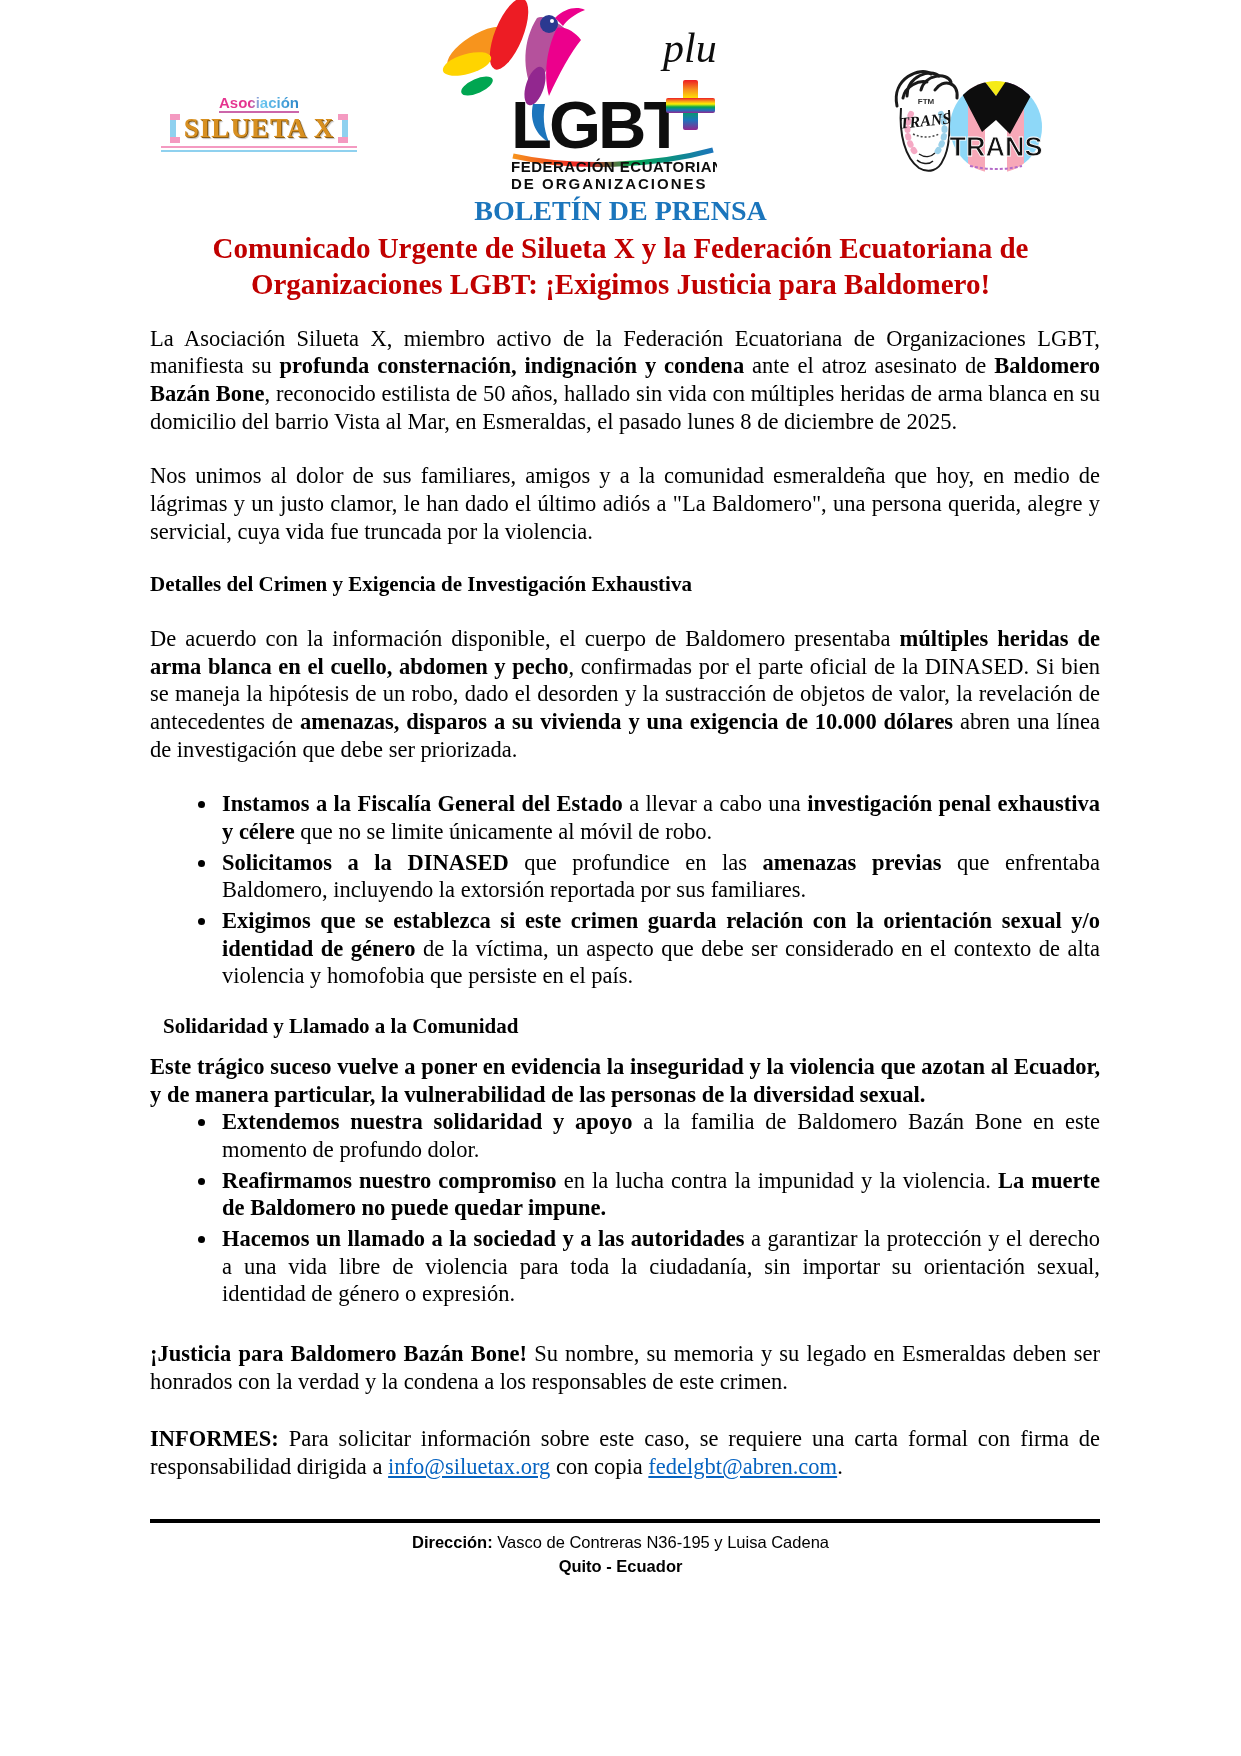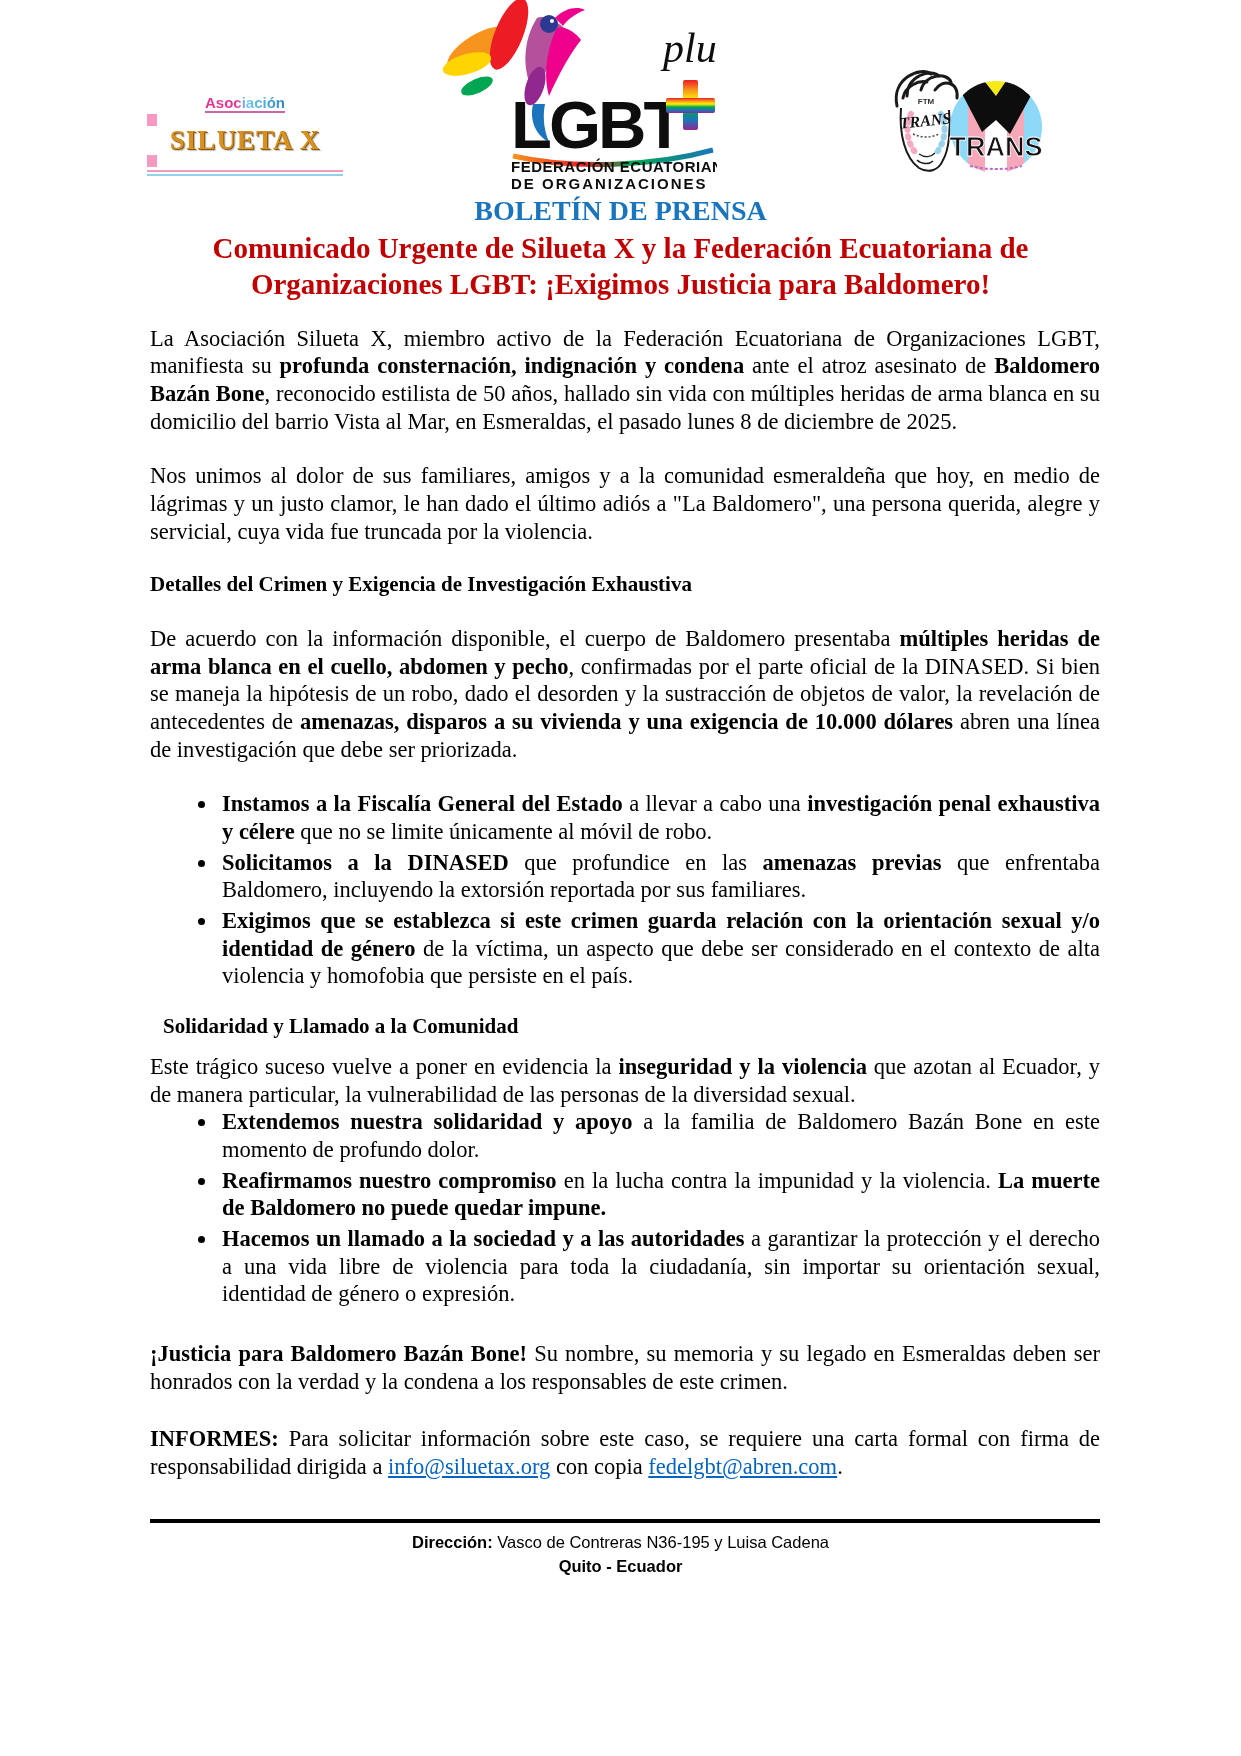--- a/index.html
+++ b/index.html
@@ -2,28 +2,28 @@
 <html><head>
 <meta charset="utf-8">
 <style>
   html,body{margin:0;padding:0;background:#ffffff;}
   .page{
     position:relative;width:1241px;height:1756px;background:#ffffff;overflow:hidden;
     font-family:"Liberation Serif", serif;color:#000;
   }
   
   .header{position:relative;height:193px;}
-  .silueta-logo{position:absolute;left:147px;top:94px;width:196px;text-align:center;}
+  .silueta-logo{position:absolute;left:161px;top:94px;width:196px;text-align:center;}
   .silueta-asoc{
     display:inline-block;font-family:"Liberation Sans",sans-serif;font-weight:bold;font-size:15px;
     background:linear-gradient(90deg,#e5338f 0%,#e5338f 38%,#6dc8f1 52%,#2b86c8 100%);
     -webkit-background-clip:text;background-clip:text;color:transparent;
     border-bottom:2px solid #d databind;border-bottom:2px solid #cc66aa;line-height:1.05;
   }
-  .silueta-row{display:flex;align-items:stretch;justify-content:center;margin-top:1px;flex-direction:column;}
+  .silueta-row{display:flex;align-items:stretch;justify-content:center;margin-top:1px;}
   .bracket{display:flex;flex-direction:column;width:10px;}
   .bracket .cap{height:6px;background:#f49ac1;}
   .bracket .vbar{flex:1;background:#8fd1ef;width:6px;}
   .bracket.left .vbar{align-self:flex-start;}
   .bracket.right .vbar{align-self:flex-end;}
   .silueta-name{
     font-family:"Liberation Serif",serif;font-weight:bold;font-size:27px;letter-spacing:1px;
     color:#d89021;text-shadow:1px 1px 0 #8a5a10, 2px 2px 1px rgba(0,0,0,.25);
     padding:0 4px;line-height:1.1;
   }
@@ -188,21 +188,21 @@
 
     <p class="bodytext"><span>De acuerdo con la información disponible, el cuerpo de Baldomero presentaba </span><b>múltiples heridas de arma blanca en el cuello, abdomen y pecho</b><span>, confirmadas por el parte oficial de la DINASED. Si bien se maneja la hipótesis de un robo, dado el desorden y la sustracción de objetos de valor, la revelación de antecedentes de </span><b>amenazas, disparos a su vivienda y una exigencia de 10.000 dólares</b><span> abren una línea de investigación que debe ser priorizada.</span></p>
 
     <ul class="bullets">
       <li><b>Instamos a la Fiscalía General del Estado</b><span> a llevar a cabo una </span><b>investigación penal exhaustiva y célere</b><span> que no se limite únicamente al móvil de robo.</span></li>
       <li><b>Solicitamos a la DINASED</b><span> que profundice en las </span><b>amenazas previas</b><span> que enfrentaba Baldomero, incluyendo la extorsión reportada por sus familiares.</span></li>
       <li><b>Exigimos que se establezca si este crimen guarda relación con la orientación sexual y/o identidad de género</b><span> de la víctima, un aspecto que debe ser considerado en el contexto de alta violencia y homofobia que persiste en el país.</span></li>
     </ul>
 
     <h3 class="section-heading tight">Solidaridad y Llamado a la Comunidad</h3>
-    <p class="bodytext" style="margin-bottom:0;"><span>Este trágico suceso vuelve a poner en evidencia la </span><b>inseguridad y la violencia</b><span> que azotan al Ecuador, y de manera particular, la vulnerabilidad de las personas de la diversidad sexual.</span></p>
+    <p class="bodytext" style="margin-bottom:0;font-weight:bold;"><span>Este trágico suceso vuelve a poner en evidencia la </span><b>inseguridad y la violencia</b><span> que azotan al Ecuador, y de manera particular, la vulnerabilidad de las personas de la diversidad sexual.</span></p>
 
     <ul class="bullets" style="margin-bottom:0;">
       <li><b>Extendemos nuestra solidaridad y apoyo</b><span> a la familia de Baldomero Bazán Bone en este momento de profundo dolor.</span></li>
       <li><b>Reafirmamos nuestro compromiso</b><span> en la lucha contra la impunidad y la violencia. </span><b>La muerte de Baldomero no puede quedar impune.</b></li>
       <li><b>Hacemos un llamado a la sociedad y a las autoridades</b><span> a garantizar la protección y el derecho a una vida libre de violencia para toda la ciudadanía, sin importar su orientación sexual, identidad de género o expresión.</span></li>
     </ul>
 
     <p class="bodytext justice"><b>¡Justicia para Baldomero Bazán Bone!</b><span> Su nombre, su memoria y su legado en Esmeraldas deben ser honrados con la verdad y la condena a los responsables de este crimen.</span></p>
 
     <p class="bodytext informes"><b>INFORMES:</b><span> Para solicitar información sobre este caso, se requiere una carta formal con firma de responsabilidad dirigida a </span><a href="#" class="email-link">info@siluetax.org</a><span> con copia </span><a href="#" class="email-link">fedelgbt@abren.com</a><span>.</span></p>

